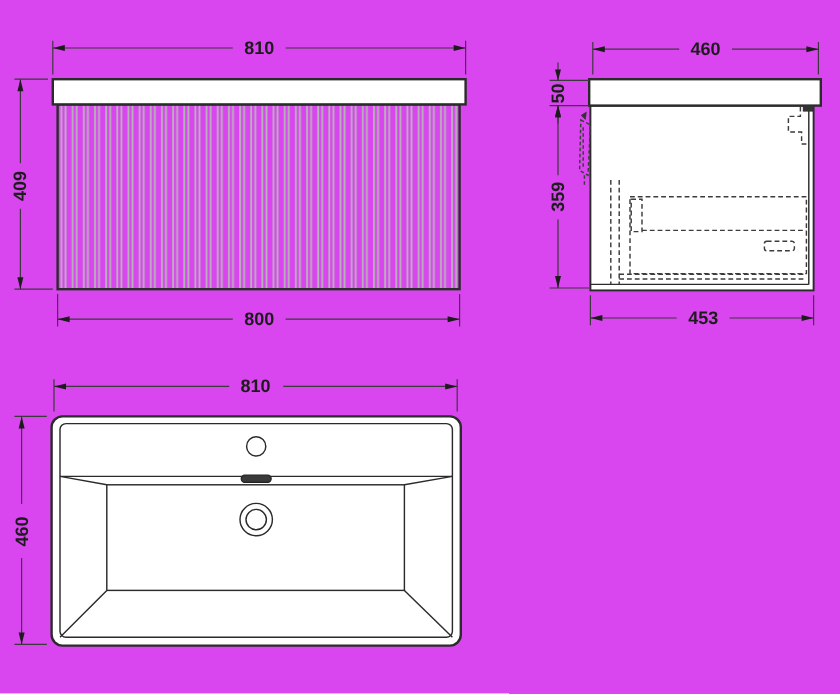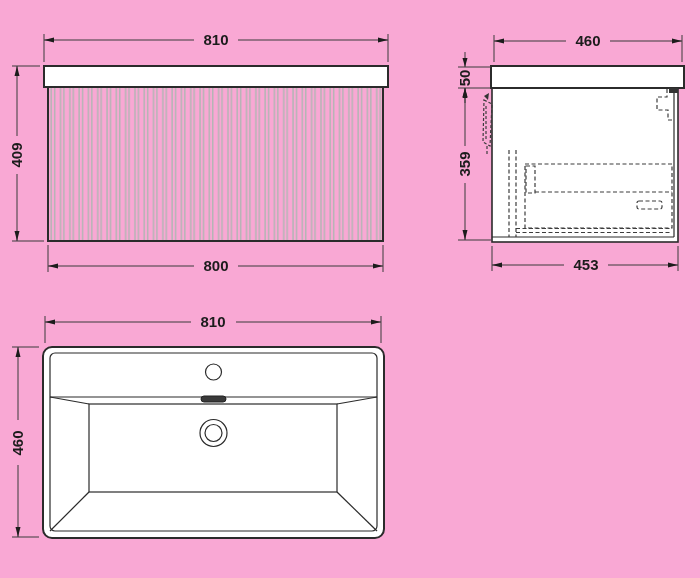--- a/index.html
+++ b/index.html
@@ -1,16 +1,16 @@
 <!DOCTYPE html>
 <html><head>
 <meta charset="utf-8">
 <style>
   html,body{margin:0;padding:0;background:#ffffff;}
-  .stage{width:700px;height:578px;background:#f9a8d4;position:relative;font-family:"Liberation Sans",sans-serif;}
+  .stage{width:700px;height:578px;background:#d946ef;position:relative;font-family:"Liberation Sans",sans-serif;}
   svg{display:block;}
   .dim-text{font-family:"Liberation Sans",sans-serif;font-weight:bold;font-size:15px;fill:#1c1c1c;}
   .outline{stroke:#2b2b2b;fill:#ffffff;}
   .thin{stroke:#2b2b2b;stroke-width:1.2;fill:none;}
   .dimline{stroke:#3a3a3a;stroke-width:1;fill:none;}
   .ext{stroke:#3a3a3a;stroke-width:1;fill:none;}
   .arrow{fill:#1c1c1c;stroke:none;}
   .dashed{stroke:#3c3c3c;stroke-width:1.2;fill:none;stroke-dasharray:4 2.5;}
   .dashed2{stroke:#3c3c3c;stroke-width:1.2;fill:none;stroke-dasharray:3 2;}
 </style>

